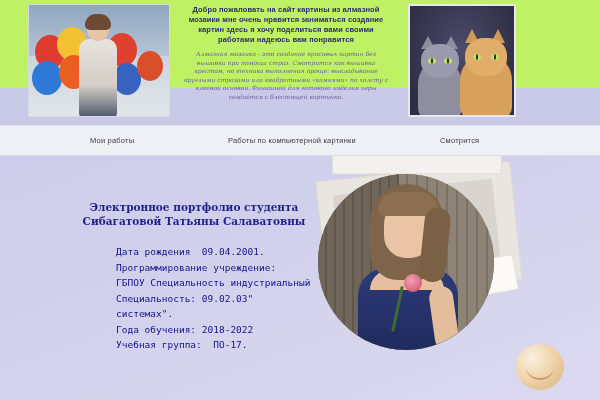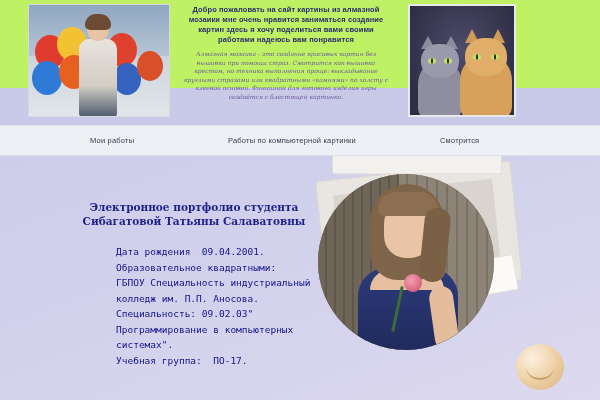--- a/index.html
+++ b/index.html
@@ -421,23 +421,22 @@
       <div class="pt-arm"></div>
       <div class="pt-rose-stem"></div>
       <div class="pt-rose"></div>
     </div>
 
     <div class="port-title">Электронное портфолио студента
 Сибагатовой Татьяны Салаватовны</div>
 
     <div class="info-block">
       <div class="info-line">Дата рождения  09.04.2001.</div>
-      <div class="info-line">Образовательное квадратными:</div>
+      <div class="info-line">Программирование учреждение:</div>
       <div class="info-line">ГБПОУ Специальность индустриальный</div>
-      <div class="info-line">колледж им. П.П. Аносова.</div>
       <div class="info-line">Специальность: 09.02.03"</div>
-      <div class="info-line">Программирование в компьютерных</div>
       <div class="info-line">системах".</div>
+      <div class="info-line">Года обучения: 2018-2022</div>
       <div class="info-line">Учебная группа:  ПО-17.</div>
     </div>
 
   </div>
 </div>
 
 </body></html>

